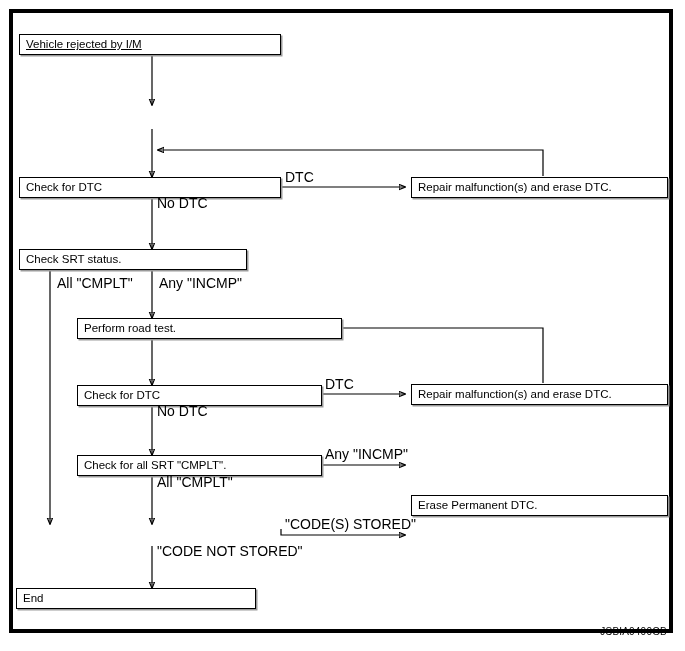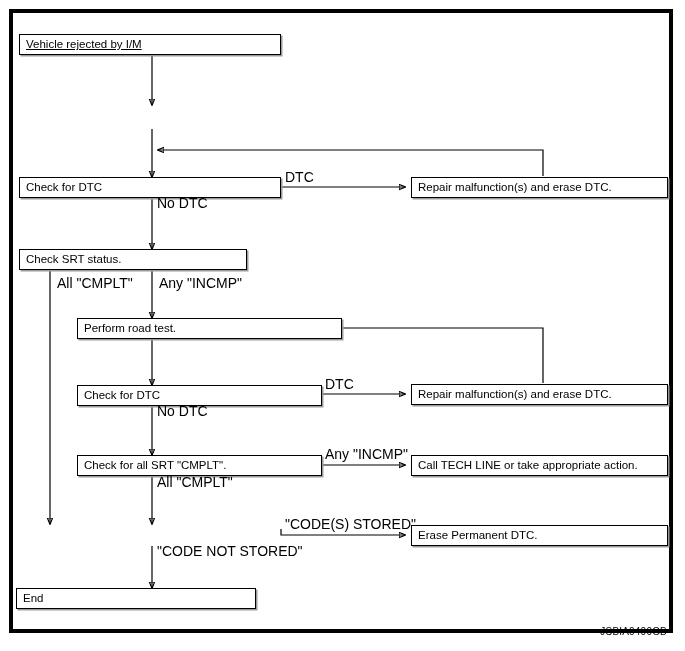--- a/index.html
+++ b/index.html
@@ -134,24 +134,23 @@
     <div class="node" style="left:19px; top:249px; width:228px;">Check SRT status.</div>
 
     <div class="node" style="left:77px; top:318px; width:265px;">Perform road test.</div>
 
     <div class="node" style="left:77px; top:385px; width:245px;">Check for DTC</div>
 
     <div class="node" style="left:411px; top:384px; width:257px;">Repair malfunction(s) and erase DTC.</div>
 
     <div class="node" style="left:77px; top:455px; width:245px;">Check for all SRT "CMPLT".</div>
 
-    <div class="node" style="left:411px; top:455px; width:257px;">Call TECH LINE or take appropriate action.</div>
 
 
-    <div class="node" style="left:411px; top:525px; width:257px;">Erase Permanent DTC.</div>
+    <div class="node" style="left:411px; top:495px; width:257px;">Erase Permanent DTC.</div>
 
     <div class="node" style="left:4px; top:588px; width:240px;margin-left:12px;">End</div>
 
   </div>
 
   <div class="canvas">
 
     <div class="edge-label" style="left:285px; top:171px;">DTC</div>
 
     <div class="edge-label" style="left:157px; top:197px;">No DTC</div>

